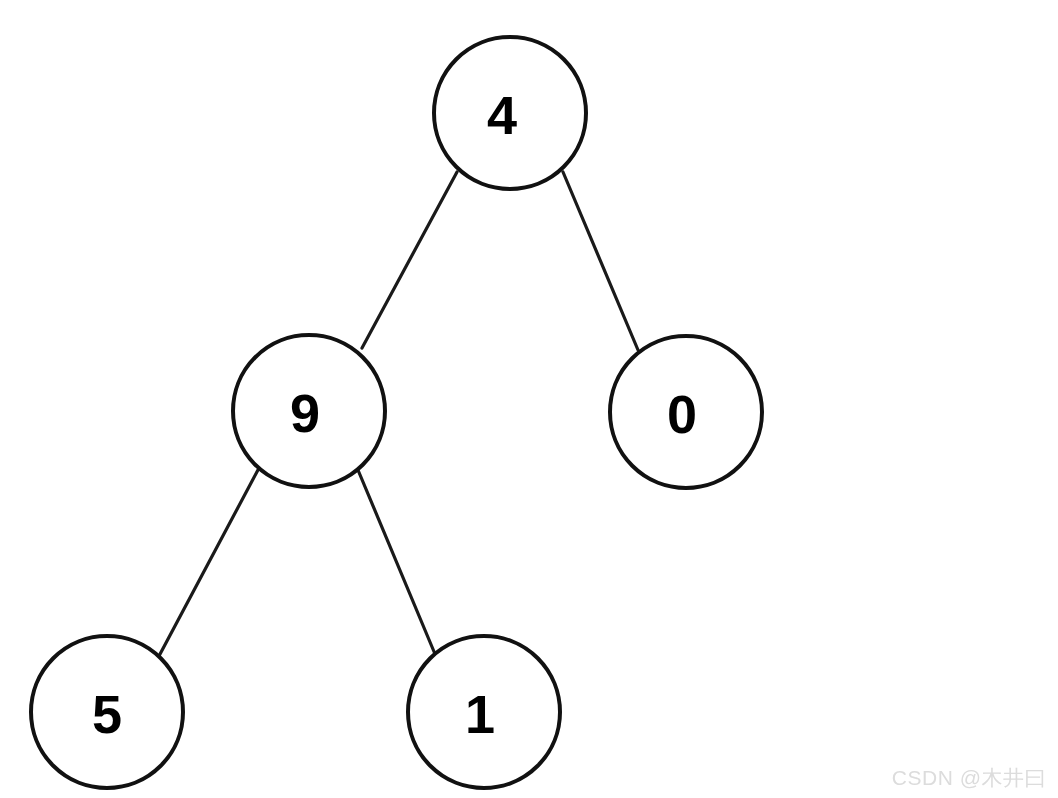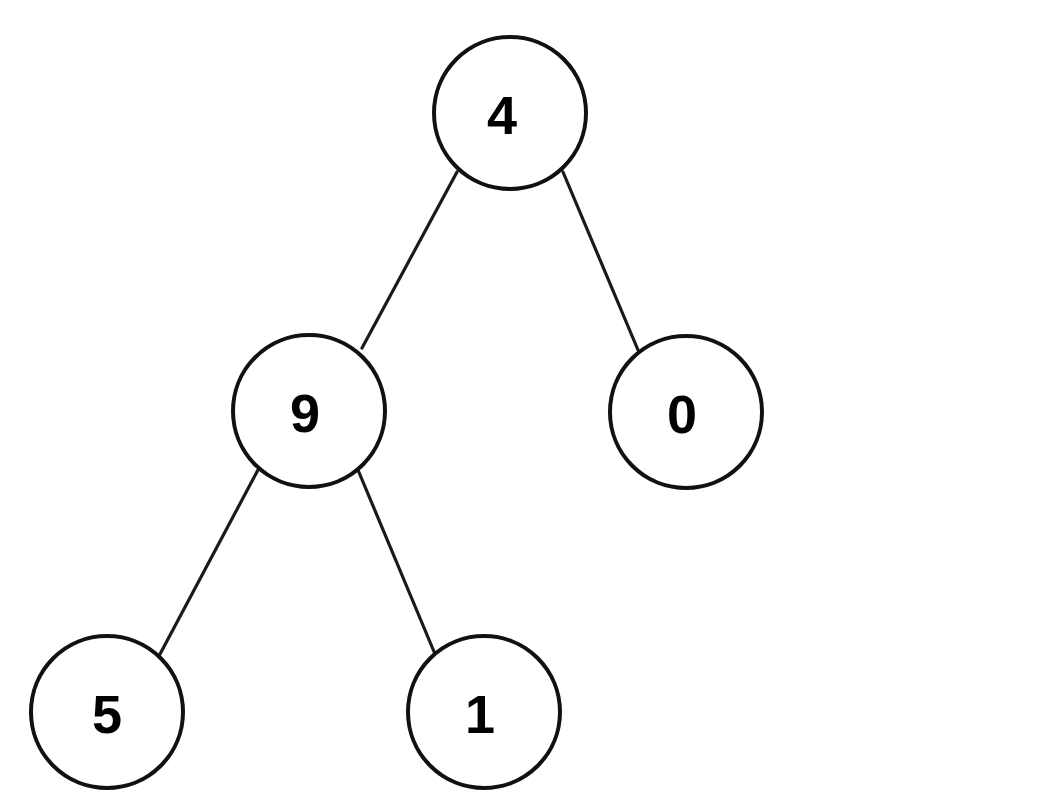--- a/index.html
+++ b/index.html
@@ -87,14 +87,15 @@
           <circle class="node-circle" cx="107" cy="712" r="76" fill="#ffffff" stroke="#111111"></circle>
           <text class="node-label" x="107" y="714" fill="#000000">5</text>
         </g>
         <g>
           <circle class="node-circle" cx="484" cy="712" r="76" fill="#ffffff" stroke="#111111"></circle>
           <text class="node-label" x="480" y="714" fill="#000000">1</text>
         </g>
       </g>
   </svg>
 
+  <div class="watermark" style="color: rgb(220, 220, 220);">CSDN @木井曰</div>
 
 </div>
 
 </body></html>

